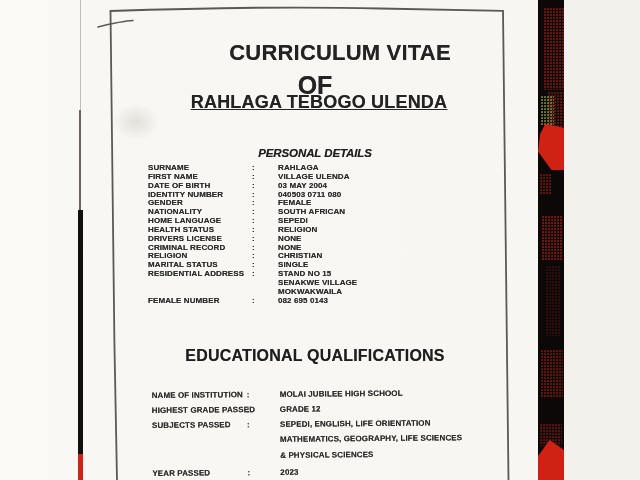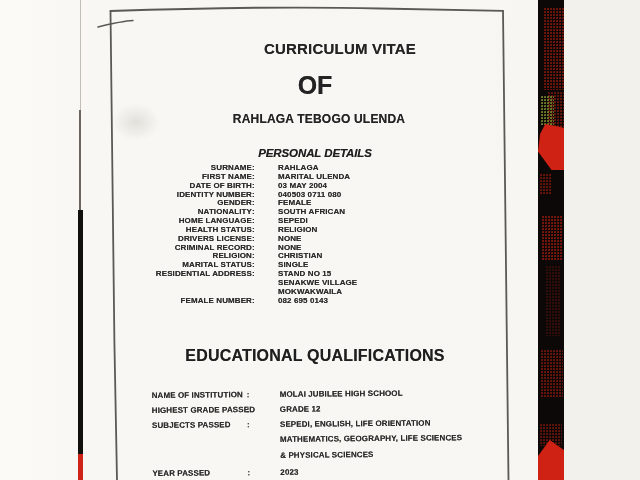--- a/index.html
+++ b/index.html
@@ -35,30 +35,30 @@
   .gap-a{position:absolute;left:80px;top:0;width:1px;height:110px;background:#c2beb6;}
   .gap-b{position:absolute;left:79px;top:110px;width:2px;height:100px;background:#6b655d;}
   .gap-c{position:absolute;left:78px;top:210px;width:5px;height:244px;background:#12100d;}
   .gap-d{position:absolute;left:78px;top:454px;width:5px;height:26px;background:#d02317;}
 
   .border-svg{position:absolute;left:0;top:0;width:640px;height:480px;pointer-events:none;}
   .smudge{position:absolute;left:112px;top:103px;width:48px;height:38px;
     background:radial-gradient(ellipse at center,rgba(90,85,75,.14),transparent 70%);}
 
   
-  .t1{position:absolute;top:40px;left:340px;transform:translateX(-50%);font-size:15px;letter-spacing:.2px;color:#232323;}
+  .t1{position:absolute;top:40px;left:340px;transform:translateX(-50%);font-size:22px;letter-spacing:.2px;color:#232323;}
   .t2{position:absolute;top:71px;left:315px;transform:translateX(-50%);font-size:25px;color:#232323;}
-  .t3{position:absolute;top:112px;left:319px;transform:translateX(-50%);font-size:12px;letter-spacing:.2px;color:#232323;}
+  .t3{position:absolute;top:92px;left:319px;transform:translateX(-50%);font-size:18px;letter-spacing:.2px;color:#232323;text-decoration:underline;}
   .h-personal{position:absolute;top:147px;left:315px;transform:translateX(-50%);font-size:11.5px;letter-spacing:-.1px;color:#1e1e1e;font-style:italic;}
   .h-edu{position:absolute;top:347px;left:315px;transform:translateX(-50%);font-size:16px;letter-spacing:.2px;color:#1e1e1e;}
 
   
   .personal{position:absolute;left:148px;top:164px;font-size:8px;line-height:8.85px;letter-spacing:.1px;}
   .detail-line{white-space:nowrap;}
-  .detail-label{display:inline-block;width:104px;text-align:right;}
+  .detail-label{display:inline-block;width:104px;}
   .detail-colon{display:inline-block;width:26px;}
 
   
   .edu{position:absolute;left:152px;top:385px;width:330px;height:95px;font-size:8px;letter-spacing:.1px;
        transform:rotate(-0.5deg);transform-origin:0 50%;}
   .edu-row{position:absolute;left:0;line-height:15.4px;white-space:nowrap;}
   .edu-label{display:inline-block;width:95px;}
   .edu-colon{display:inline-block;width:33px;}
   .edu-indent{display:inline-block;width:128px;}
 </style>
@@ -99,21 +99,21 @@
 
   <div class="t1 txt">CURRICULUM VITAE</div>
   <div class="t2 txt">OF</div>
   <div class="t3 txt">RAHLAGA TEBOGO ULENDA</div>
 
   <div class="h-personal txt">PERSONAL DETAILS</div>
   <div class="h-edu txt">EDUCATIONAL QUALIFICATIONS</div>
 
   <div id="personal-rows" class="personal">
       <div class="detail-line"><span class="detail-label txt">SURNAME</span><span class="detail-colon txt">:</span><span class="detail-value txt">RAHLAGA</span></div>
-      <div class="detail-line"><span class="detail-label txt">FIRST NAME</span><span class="detail-colon txt">:</span><span class="detail-value txt">MARITAL ULENDA</span></div>
+      <div class="detail-line"><span class="detail-label txt">FIRST NAME</span><span class="detail-colon txt">:</span><span class="detail-value txt">VILLAGE ULENDA</span></div>
       <div class="detail-line"><span class="detail-label txt">DATE OF BIRTH</span><span class="detail-colon txt">:</span><span class="detail-value txt">03 MAY 2004</span></div>
       <div class="detail-line"><span class="detail-label txt">IDENTITY NUMBER</span><span class="detail-colon txt">:</span><span class="detail-value txt">040503 0711 080</span></div>
       <div class="detail-line"><span class="detail-label txt">GENDER</span><span class="detail-colon txt">:</span><span class="detail-value txt">FEMALE</span></div>
       <div class="detail-line"><span class="detail-label txt">NATIONALITY</span><span class="detail-colon txt">:</span><span class="detail-value txt">SOUTH AFRICAN</span></div>
       <div class="detail-line"><span class="detail-label txt">HOME LANGUAGE</span><span class="detail-colon txt">:</span><span class="detail-value txt">SEPEDI</span></div>
       <div class="detail-line"><span class="detail-label txt">HEALTH STATUS</span><span class="detail-colon txt">:</span><span class="detail-value txt">RELIGION</span></div>
       <div class="detail-line"><span class="detail-label txt">DRIVERS LICENSE</span><span class="detail-colon txt">:</span><span class="detail-value txt">NONE</span></div>
       <div class="detail-line"><span class="detail-label txt">CRIMINAL RECORD</span><span class="detail-colon txt">:</span><span class="detail-value txt">NONE</span></div>
       <div class="detail-line"><span class="detail-label txt">RELIGION</span><span class="detail-colon txt">:</span><span class="detail-value txt">CHRISTIAN</span></div>
       <div class="detail-line"><span class="detail-label txt">MARITAL STATUS</span><span class="detail-colon txt">:</span><span class="detail-value txt">SINGLE</span></div>

